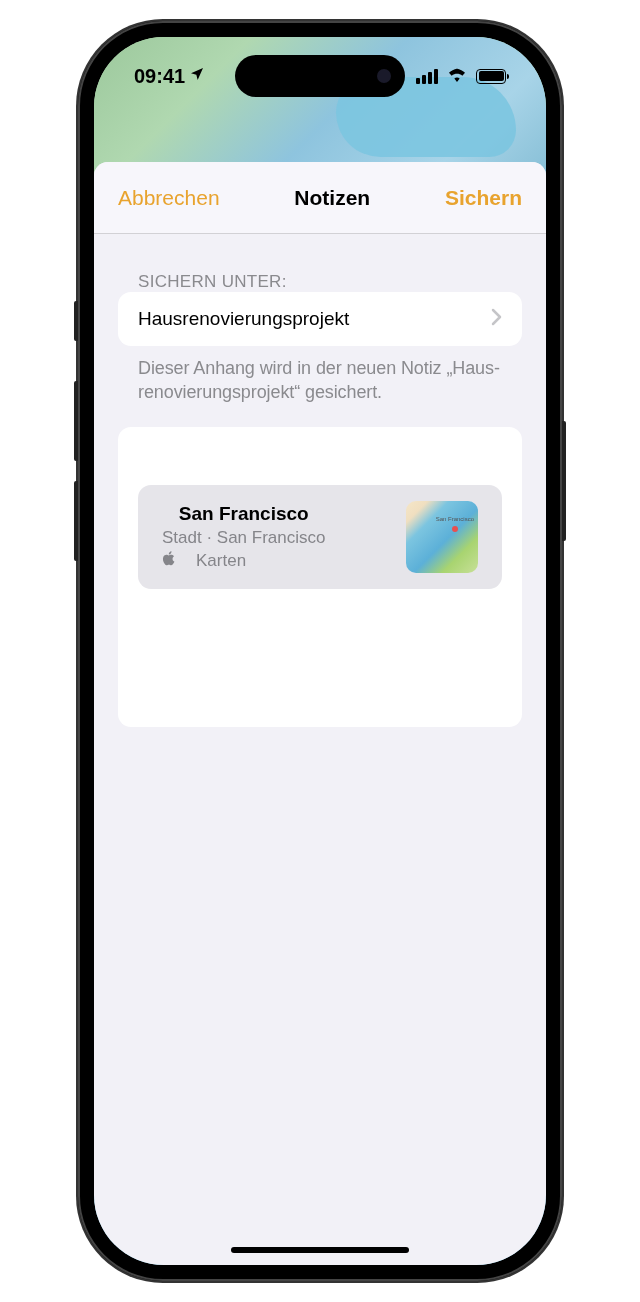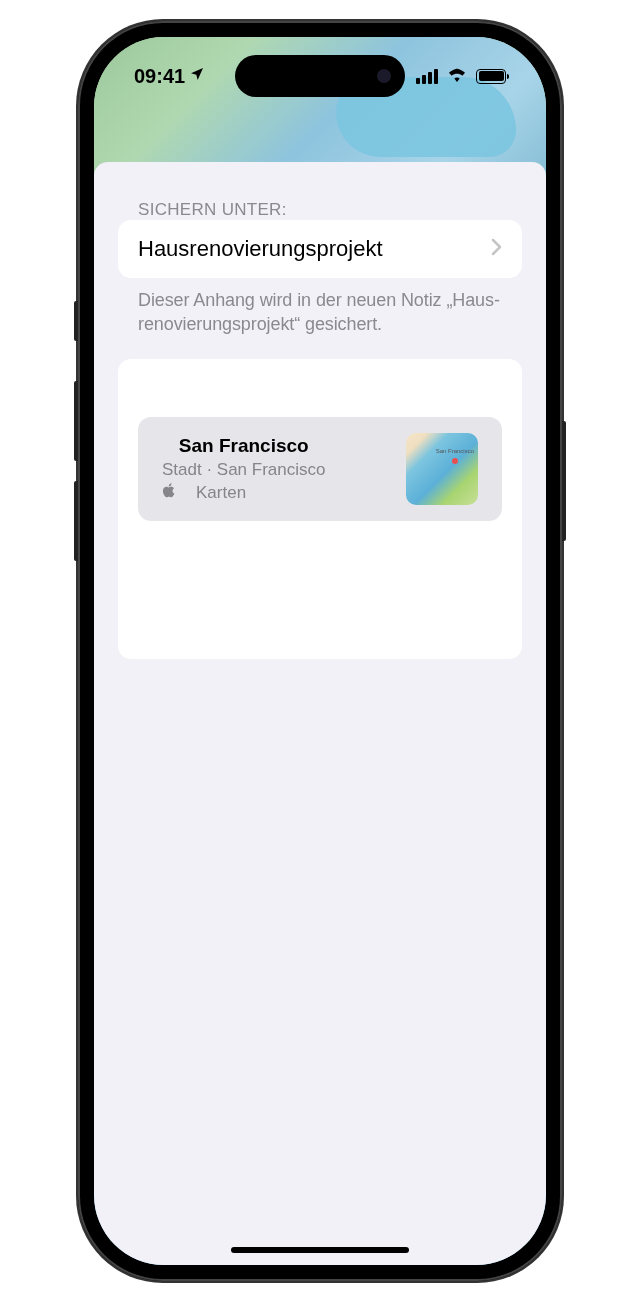--- a/index.html
+++ b/index.html
@@ -250,21 +250,21 @@
     .picker-row {
       background: #fff;
       border-radius: 13px;
       padding: 16px 20px;
       display: flex;
       align-items: center;
       justify-content: space-between;
     }
     
     .picker-label {
-      font-size: 22px;
+      font-size: 19px;
       color: #000;
     }
     
     .chevron {
       color: #c5c5c8;
     }
     .chevron svg {
       width: 11px;
       height: 18px;
     }
@@ -408,20 +408,25 @@
               <path d="M12 18l-3-4c1.8-1.4 4.2-1.4 6 0l-3 4zm-6-7l-3-3.5C6.4 4.2 11 3 12 3s5.6 1.2 9 4.5L18 11c-3.6-3-8.4-3-12 0z"></path>
             </svg>
         </div>
         <div class="battery">
           <div class="battery-fill"></div>
         </div>
       </div>
     </div>
 
     <div class="modal-sheet">
+      <div class="modal-header">
+        <button class="header-btn">Abbrechen</button>
+        <div class="header-title">Notizen</div>
+        <button class="header-btn save">Sichern</button>
+      </div>
 
       <div class="content-area">
         <div class="section-label">SICHERN UNTER:</div>
 
         <div class="picker-row">
           <span class="picker-label">Hausrenovierungsprojekt</span>
           <span class="chevron">
             <svg viewBox="0 0 11 18" fill="none" stroke="#c5c5c8" stroke-width="2.5" stroke-linecap="round" stroke-linejoin="round">
                 <path d="M2 2l7 7-7 7"></path>
               </svg>

